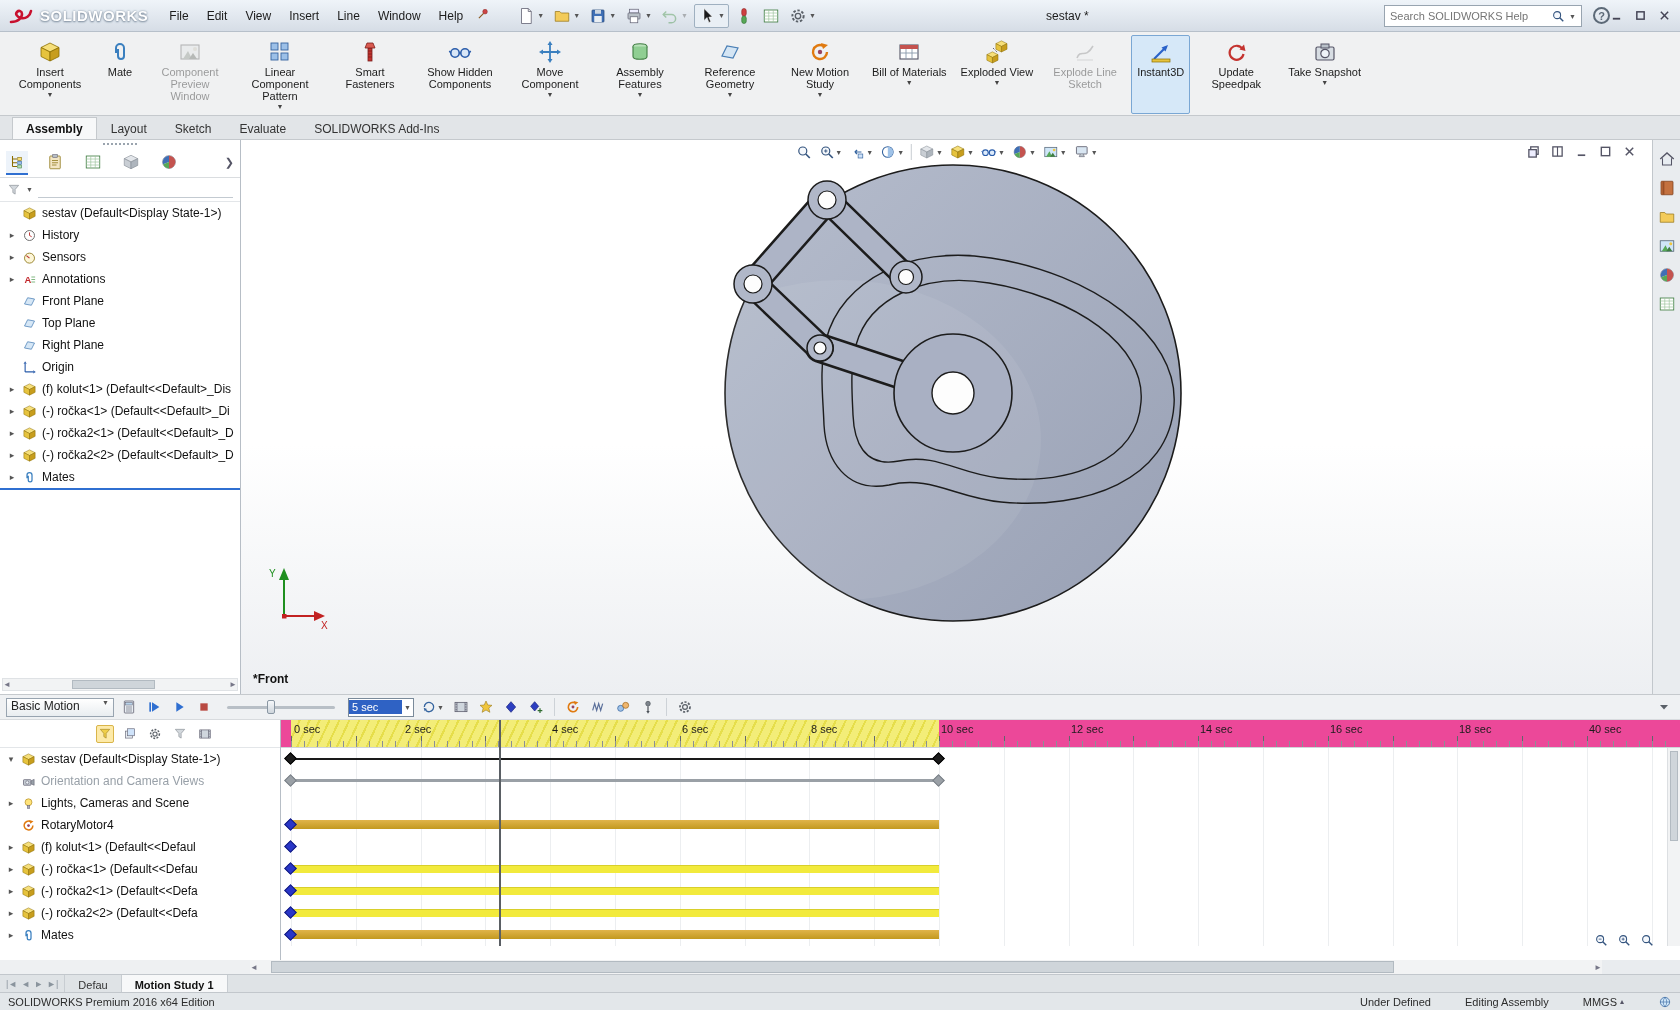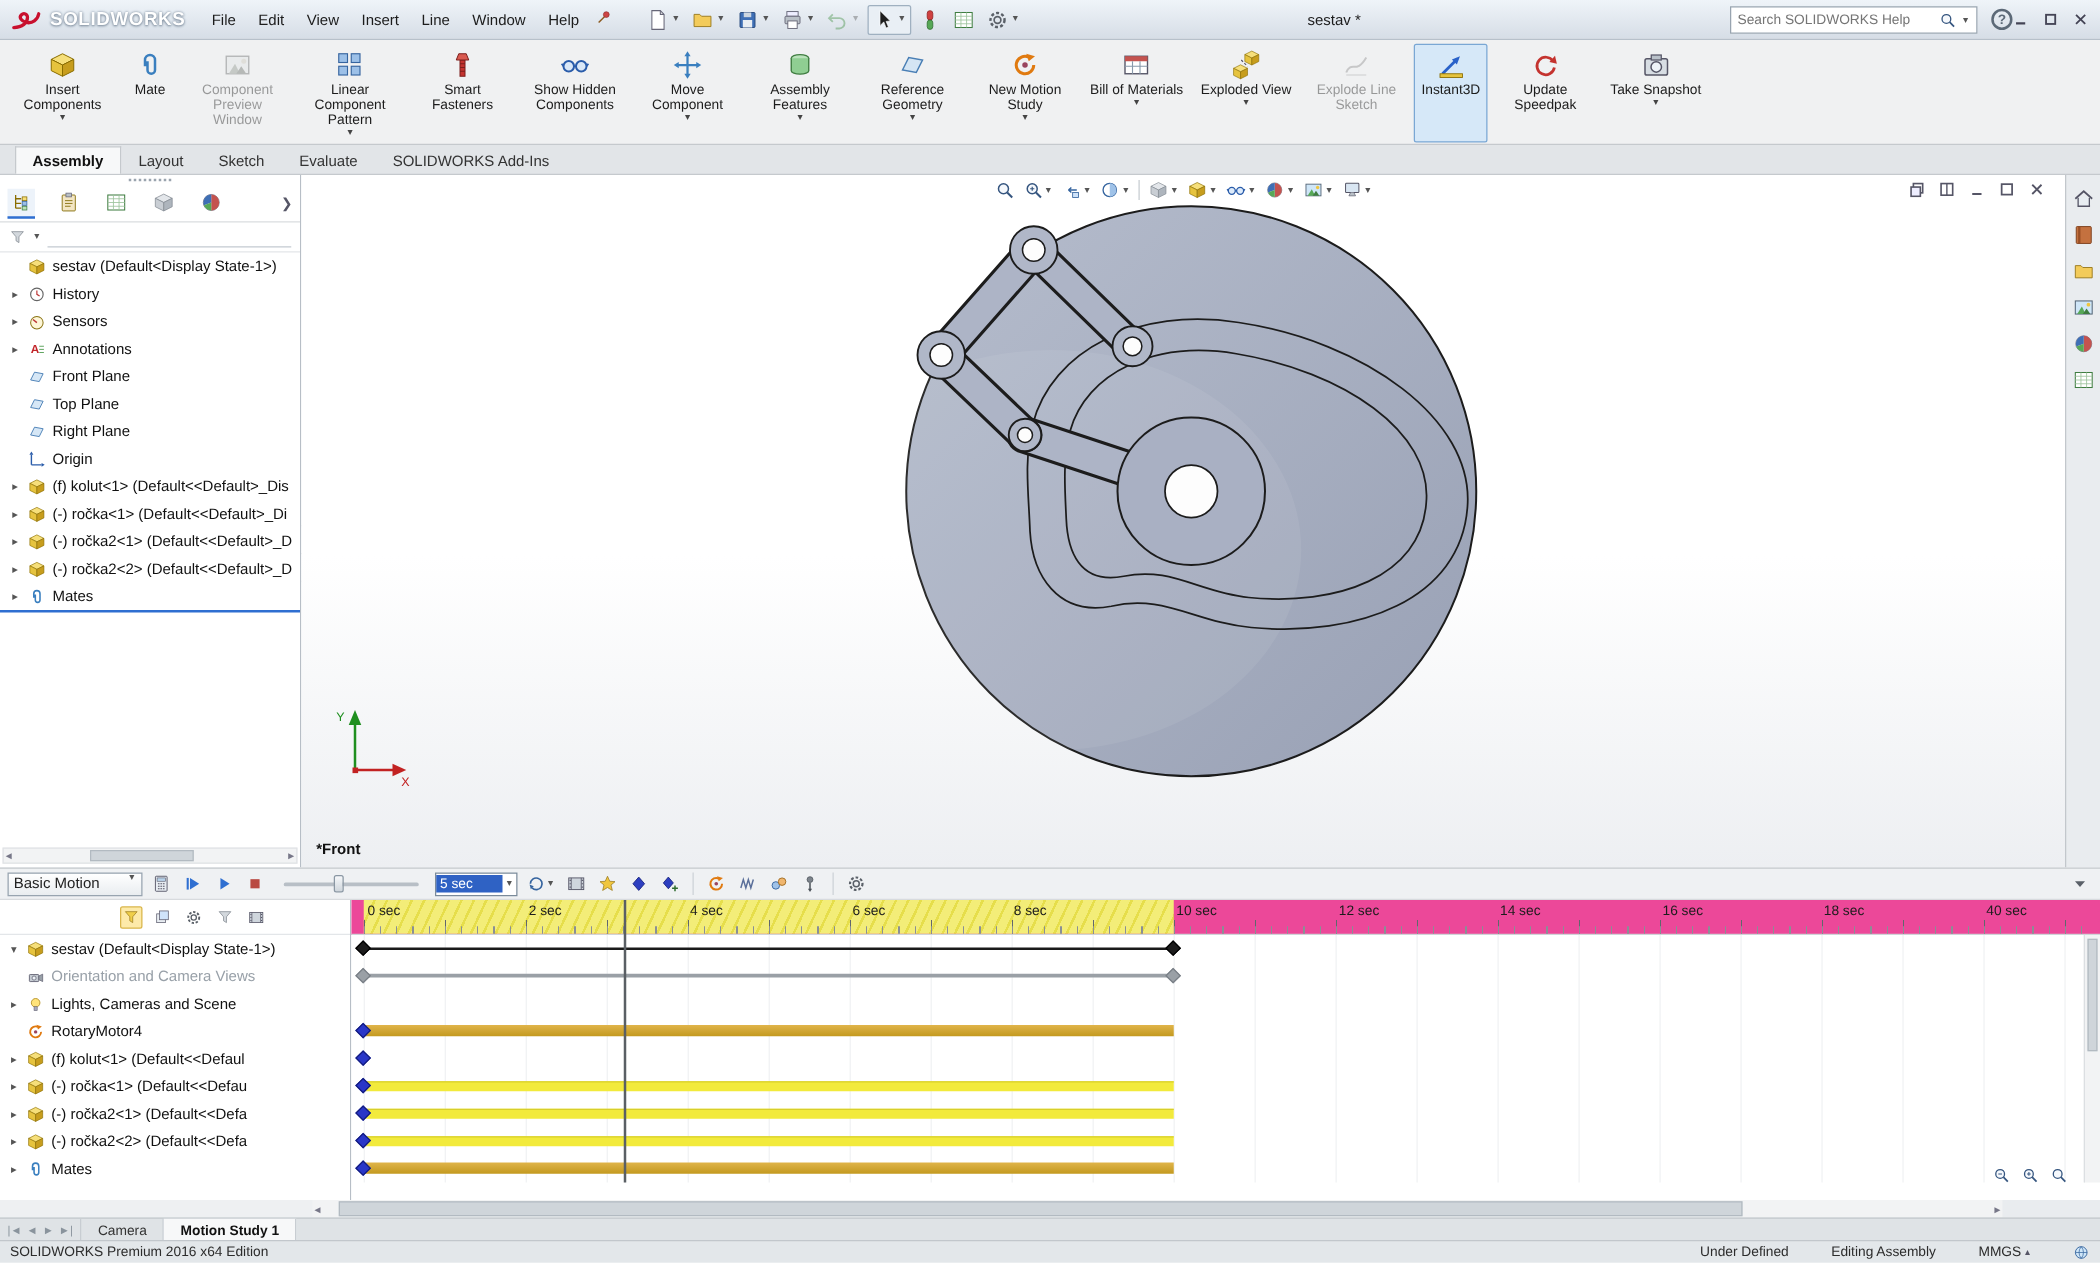--- a/index.html
+++ b/index.html
@@ -1105,21 +1105,21 @@
       <span class="tlbl">Mates</span>
     </div>
 </div>
 
 <div class="mm-right">
   <div class="ruler">
     <div class="hatch"></div>
     <div class="ticks-major"></div>
     <div class="ticks-minor"></div>
     <span class="rlabel" style="left:13px">0 sec</span>
-    <span class="rlabel" style="left:142px">2 sec</span>
+    <span class="rlabel" style="left:124px">2 sec</span>
     <span class="rlabel" style="left:271px">4 sec</span>
     <span class="rlabel" style="left:401px">6 sec</span>
     <span class="rlabel" style="left:530px">8 sec</span>
     <span class="rlabel" style="left:660px">10 sec</span>
     <span class="rlabel" style="left:790px">12 sec</span>
     <span class="rlabel" style="left:919px">14 sec</span>
     <span class="rlabel" style="left:1049px">16 sec</span>
     <span class="rlabel" style="left:1178px">18 sec</span>
     <span class="rlabel" style="left:1308px">40 sec</span>
   </div>
@@ -1174,21 +1174,21 @@
 </div>
 <div class="scroll-corner"></div>
 
 <div class="bottom-tabs">
   <span class="tabnav">
     <span>|◄</span>
     <span>◄</span>
     <span>►</span>
     <span>►|</span>
   </span>
-  <span class="btab">Camera</span>
+  <span class="btab">Defau</span>
   <span class="btab active">Motion Study 1</span>
 </div>
 
 <div class="statusbar">
   <span>SOLIDWORKS Premium 2016 x64 Edition</span>
   <div class="sb-right">
     <span>Under Defined</span>
     <span>Editing Assembly</span>
     <span class="sb-units">
         <span>MMGS</span>

